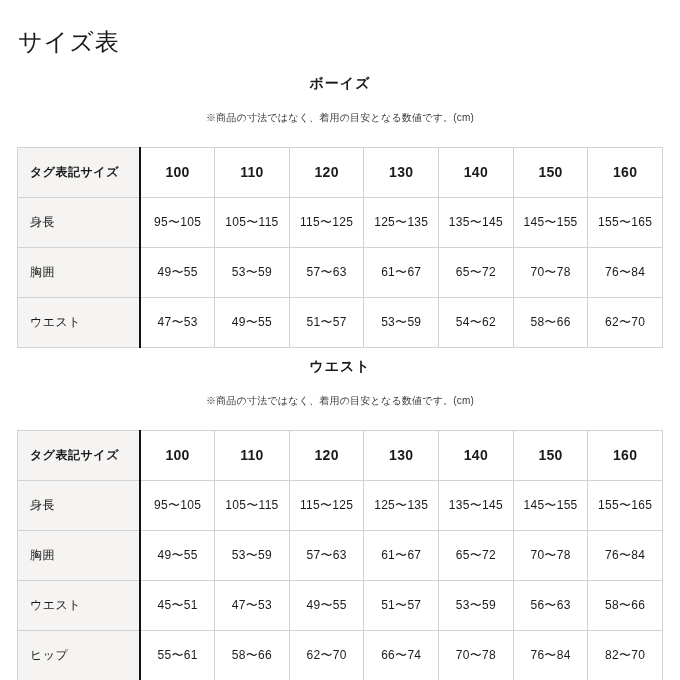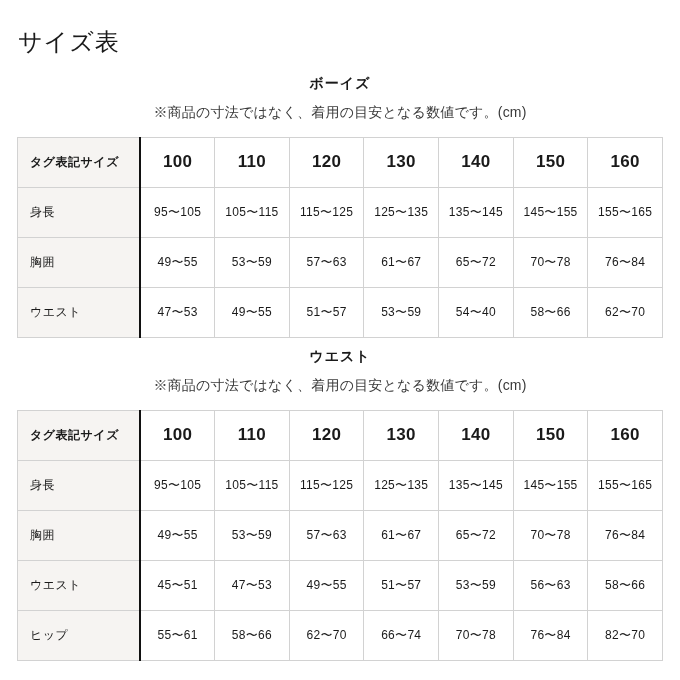--- a/index.html
+++ b/index.html
@@ -44,23 +44,23 @@
     text-align: center;
     font-size: 14px;
     font-weight: bold;
     letter-spacing: 1px;
     color: #1a1a1a;
     margin: 0;
     padding: 0 0 3px 0;
   }
   .section-note {
     text-align: center;
-    font-size: 14px;
+    font-size: 10px;
     color: #3a3a3a;
-    margin: 8px;
+    margin: 15px;
     padding: 0 0 7px 0;
     letter-spacing: 0.2px;
   }
   table.size-table {
     border-collapse: collapse;
     width: 646px;
     table-layout: fixed;
     background: #ffffff;
   }
   table.size-table td {
@@ -81,21 +81,21 @@
     border-right: 2px solid #111111;
     width: 108px;
   }
   table.size-table tr:first-child td {
     font-weight: bold;
   }
   table.size-table tr:first-child td:first-child {
     font-weight: bold;
   }
   table.size-table tr:first-child td:not(:first-child) {
-    font-size: 17px;
+    font-size: 14px;
   }
   .hdr-row td {
     border-bottom: 1px solid #d2d2d2;
   }
 </style>
 </head>
 <body>
 
 <div class="page">
 
@@ -135,21 +135,21 @@
           <td>65〜72</td>
           <td>70〜78</td>
           <td>76〜84</td>
         </tr>
         <tr>
           <td>ウエスト</td>
           <td>47〜53</td>
           <td>49〜55</td>
           <td>51〜57</td>
           <td>53〜59</td>
-          <td>54〜40</td>
+          <td>54〜62</td>
           <td>58〜66</td>
           <td>62〜70</td>
         </tr>
       </tbody>
     </table>
   </div>
 
   <div class="section girls">
     <div class="section-title">ウエスト</div>
     <div class="section-note">※商品の寸法ではなく、着用の目安となる数値です。(cm)</div>

